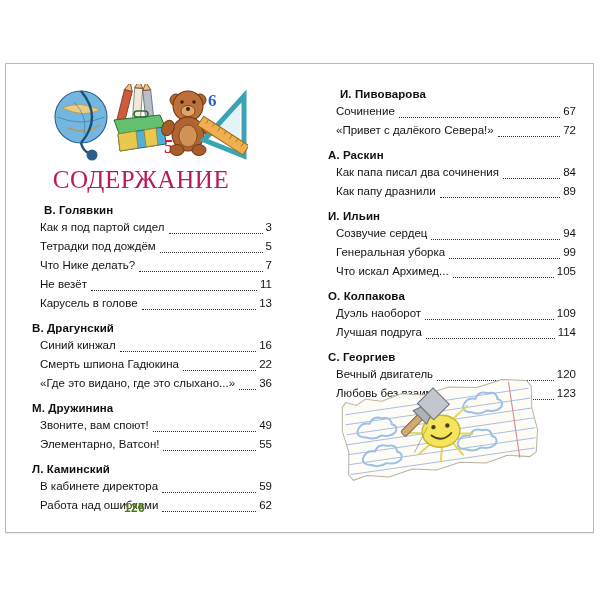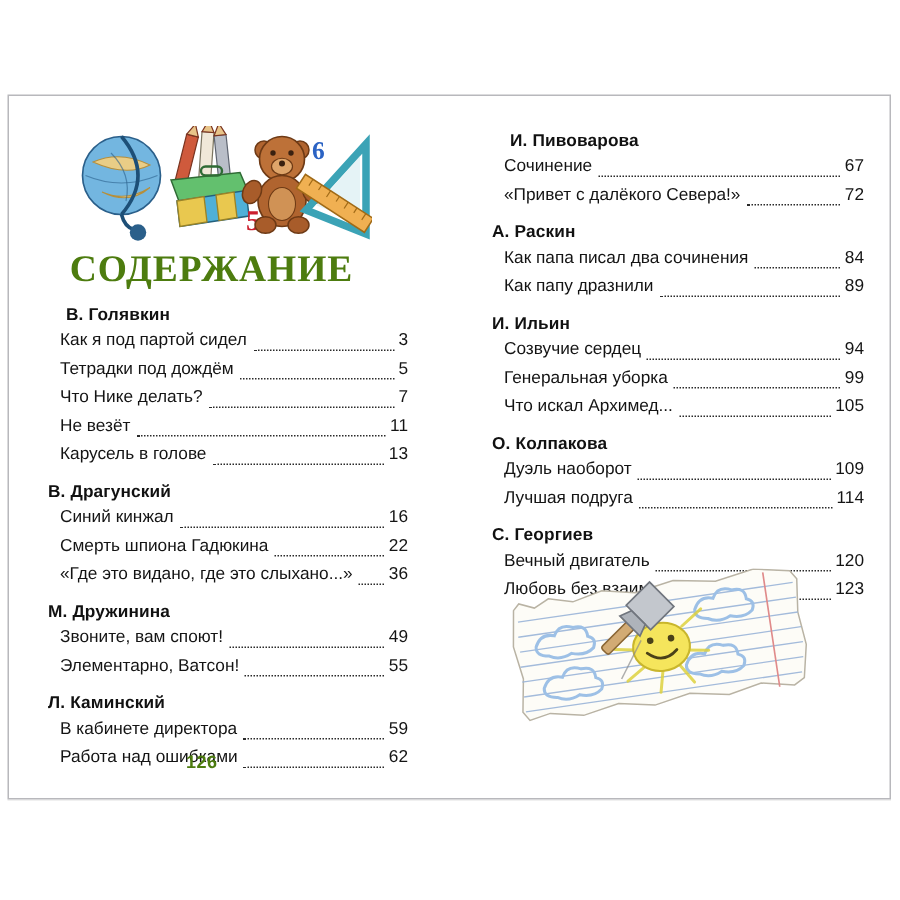--- a/index.html
+++ b/index.html
@@ -37,24 +37,24 @@
   #top-illustration svg { display: block; }
 
   
   #heading {
     position: absolute;
     left: 0;
     top: 102px;
     width: 270px;
     text-align: center;
     font-family: "Liberation Serif", "DejaVu Serif", serif;
-    font-weight: bold;
+    font-weight: normal;
     font-size: 25px;
     letter-spacing: 0.6px;
-    color: #4d7c0f;
+    color: #be185d;
   }
 
   
   .column {
     position: absolute;
     top: 140px;
   }
   #col-left  { left: 26px;  width: 240px; }
   #col-right { left: 322px; top: 24px; width: 248px; }
 

